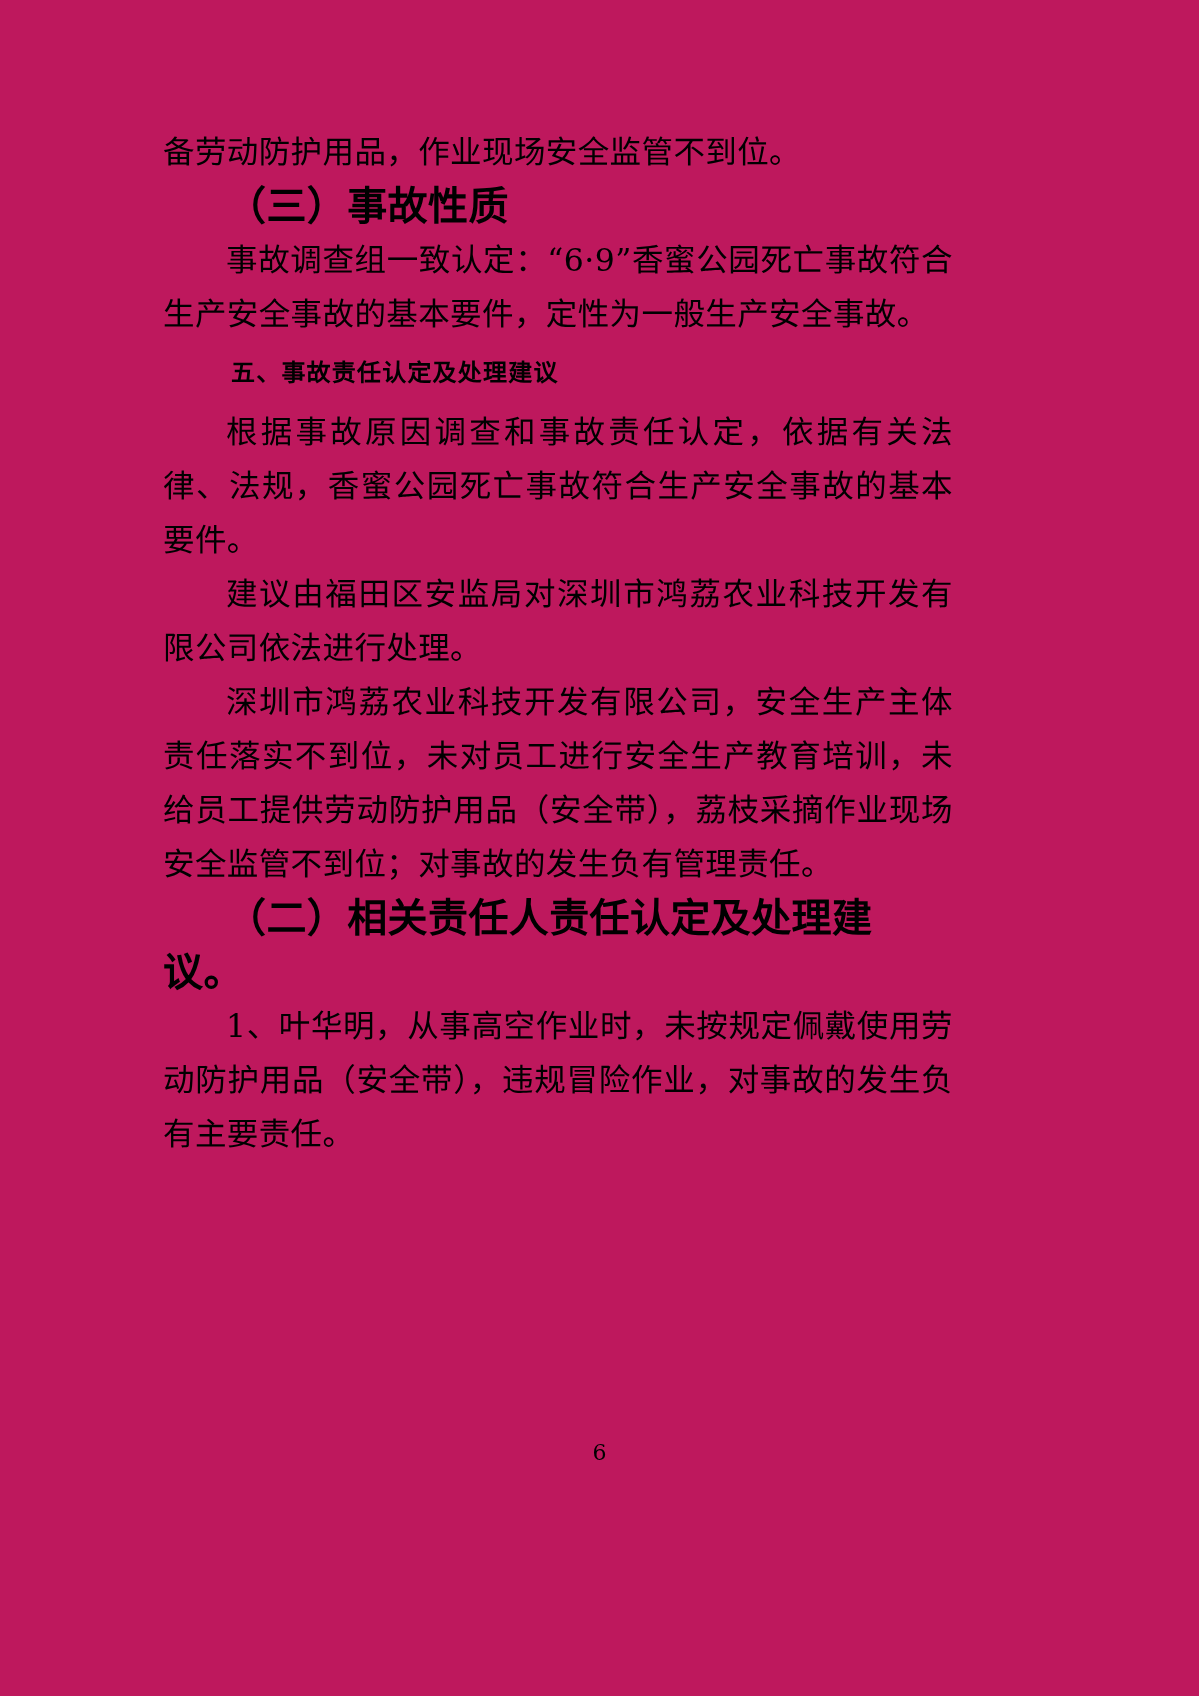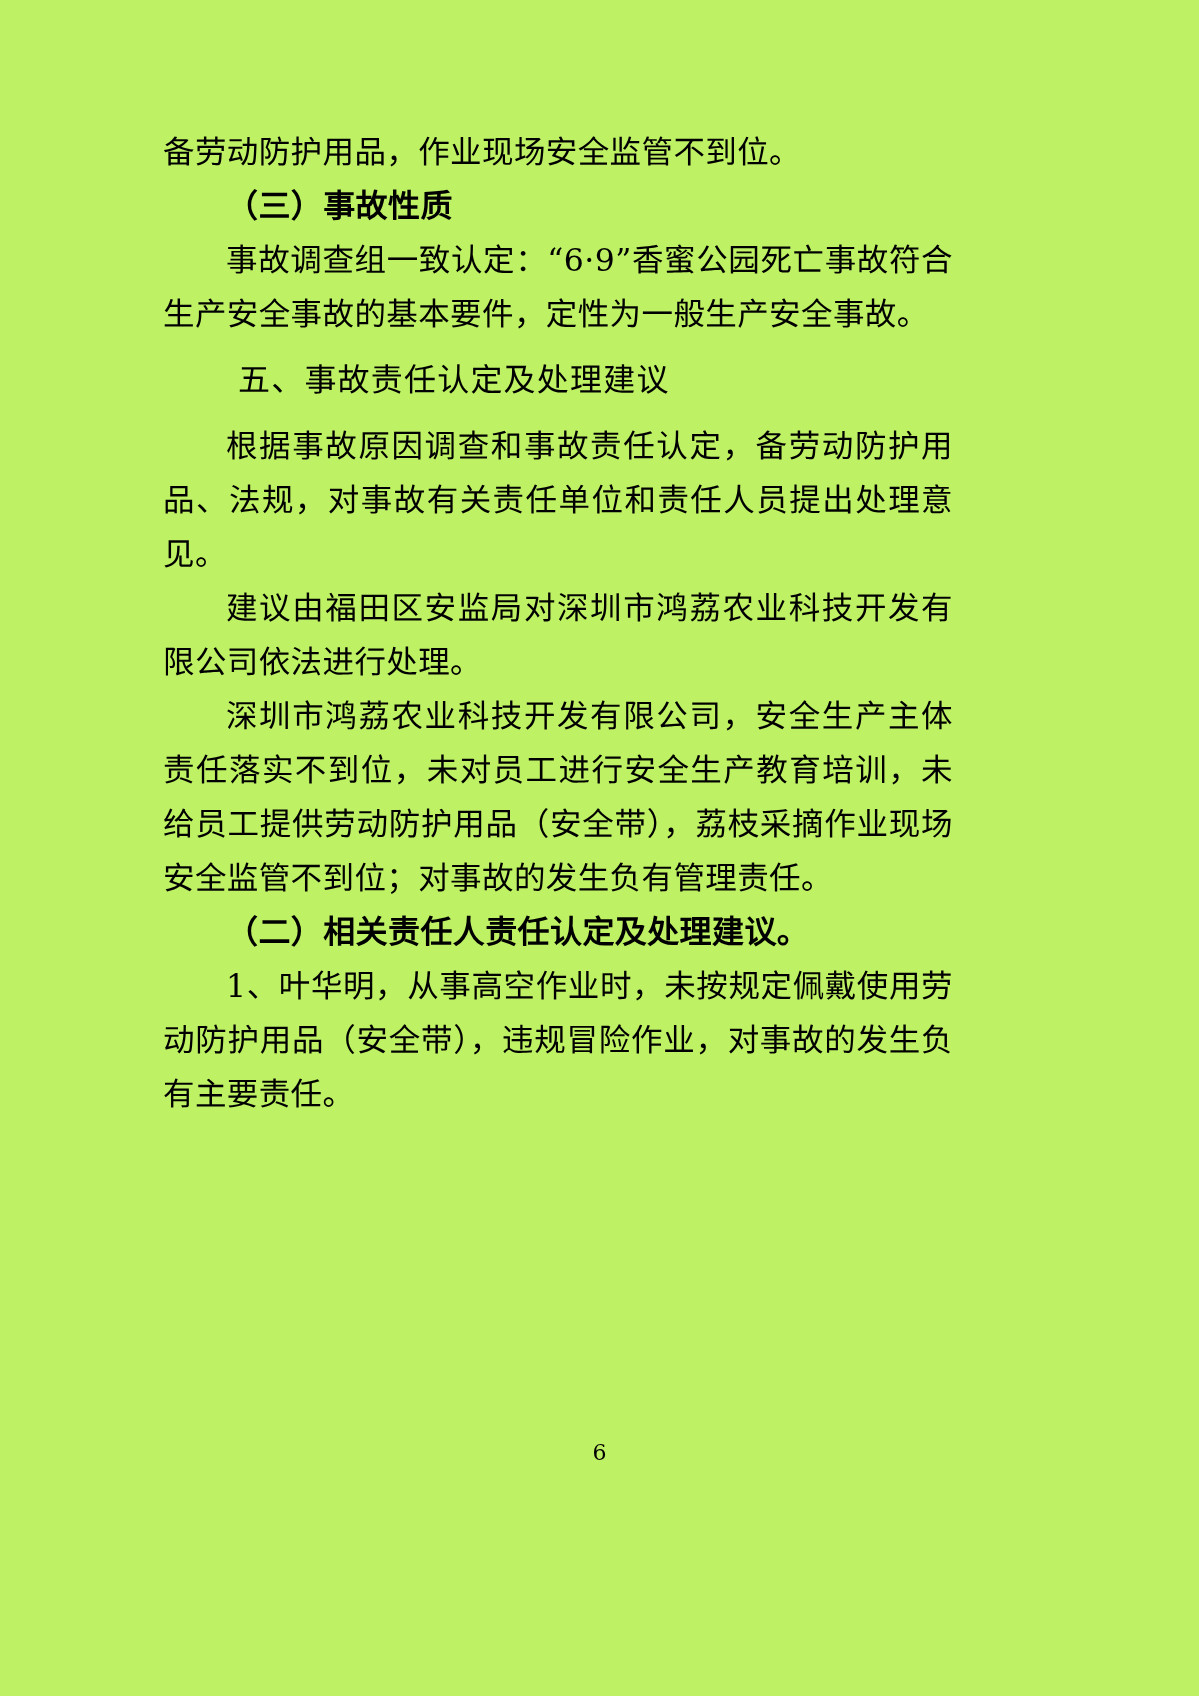--- a/index.html
+++ b/index.html
@@ -14,21 +14,21 @@
     color: #000000;
     position: relative;
     overflow: hidden;
   }
   .page {
     position: absolute;
     left: 0;
     top: 0;
     width: 1199px;
     height: 1696px;
-    background: #bef264;
+    background: #be185d;
   }
   .content {
     position: absolute;
     left: 163px;
     top: 125px;
     width: 790px;
   }
   .para {
     font-size: 31.5px;
     line-height: 54px;
@@ -36,32 +36,32 @@
     text-align: justify;
     text-justify: inter-ideograph;
     margin: 0;
     word-break: break-all;
   }
   .indent {
     text-indent: 63px;
   }
   .heading {
     font-weight: bold;
-    font-size: 32px;
+    font-size: 40px;
     line-height: 54px;
     letter-spacing: 0.4px;
     margin: 0;
     text-indent: 63px;
   }
   .heading-strong {
-    font-weight: normal;
-    font-size: 32px;
+    font-weight: bold;
+    font-size: 24px;
     line-height: 54px;
     letter-spacing: 1.2px;
-    margin: 12px;
+    margin: 5px;
     text-indent: 63px;
   }
   .page-number {
     position: absolute;
     left: 0;
     top: 1440px;
     width: 1199px;
     text-align: center;
     font-size: 22px;
     font-family: "DejaVu Serif", "Liberation Serif", serif;
@@ -75,21 +75,21 @@
   <div class="content">
 
     <p class="para">备劳动防护用品，作业现场安全监管不到位。</p>
 
     <p class="heading">（三）事故性质</p>
 
     <p class="para indent">事故调查组一致认定：“6·9”香蜜公园死亡事故符合生产安全事故的基本要件，定性为一般生产安全事故。</p>
 
     <p class="heading-strong">五、事故责任认定及处理建议</p>
 
-    <p class="para indent">根据事故原因调查和事故责任认定，备劳动防护用品、法规，对事故有关责任单位和责任人员提出处理意见。</p>
+    <p class="para indent">根据事故原因调查和事故责任认定，依据有关法律、法规，香蜜公园死亡事故符合生产安全事故的基本要件。</p>
 
 
     <p class="para indent">建议由福田区安监局对深圳市鸿荔农业科技开发有限公司依法进行处理。</p>
 
     <p class="para indent">深圳市鸿荔农业科技开发有限公司，安全生产主体责任落实不到位，未对员工进行安全生产教育培训，未给员工提供劳动防护用品（安全带），荔枝采摘作业现场安全监管不到位；对事故的发生负有管理责任。</p>
 
     <p class="heading">（二）相关责任人责任认定及处理建议。</p>
 
     <p class="para indent">1、叶华明，从事高空作业时，未按规定佩戴使用劳动防护用品（安全带），违规冒险作业，对事故的发生负有主要责任。</p>
 

